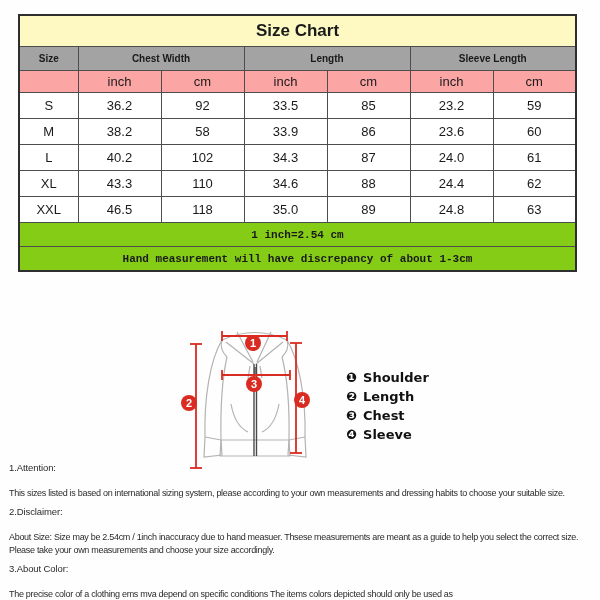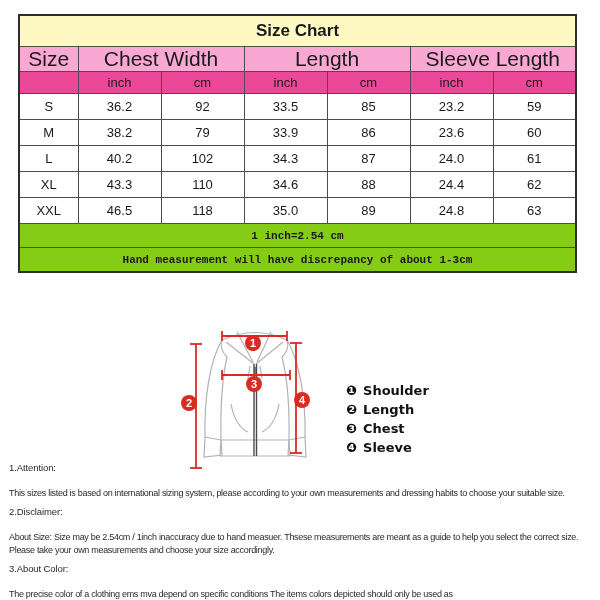--- a/index.html
+++ b/index.html
@@ -24,24 +24,24 @@
     border: 1px solid #4d4d4d;
     text-align: center;
     vertical-align: middle;
     padding: 0;
     overflow: hidden;
   }
   .row-title td {
     height: 30px; font-size: 17px; font-weight: bold; background: #fef9c3;
   }
   .row-groups th {
-    height: 23px; font-size: 21px; font-weight: normal; background: #f9a8d4;
+    height: 23px; font-size: 10px; font-weight: bold; background: #a3a3a3;
   }
   .row-units th {
-    height: 21px; font-size: 13px; font-weight: normal; background: #ec4899;
+    height: 21px; font-size: 13px; font-weight: normal; background: #fca5a5;
   }
   .row-data td { height: 25px; font-size: 13px; background: #ffffff; }
   .row-foot td {
     height: 23px; font-size: 11px; font-weight: bold;
     font-family: "Liberation Mono", monospace;
     background: #84cc16;
   }
 
   
   .diagram-svg { position: absolute; left: 160px; top: 318px; }
@@ -50,21 +50,20 @@
   .measure-lines { fill: none; stroke-width: 1.8; }
   .marker-text {
     fill: #ffffff; font-size: 11px; font-weight: bold;
     font-family: "Liberation Sans", sans-serif;
     text-anchor: middle;
   }
 
   .legend {
     position: absolute; left: 346px; top: 368px;
     font-family: "DejaVu Sans", sans-serif;
-    margin-top: 13px;
   }
   .legend-item {
     height: 19px; line-height: 19px;
     font-size: 13px; font-weight: bold; color: #111;
     white-space: nowrap;
   }
   .legend-num { margin-right: 6px; font-size: 13px; }
 
   
   .notes {
@@ -117,21 +116,21 @@
     <td>36.2</td>
     <td>92</td>
     <td>33.5</td>
     <td>85</td>
     <td>23.2</td>
     <td>59</td>
   </tr>
   <tr class="row-data">
     <td>M</td>
     <td>38.2</td>
-    <td>79</td>
+    <td>58</td>
     <td>33.9</td>
     <td>86</td>
     <td>23.6</td>
     <td>60</td>
   </tr>
   <tr class="row-data">
     <td>L</td>
     <td>40.2</td>
     <td>102</td>
     <td>34.3</td>

